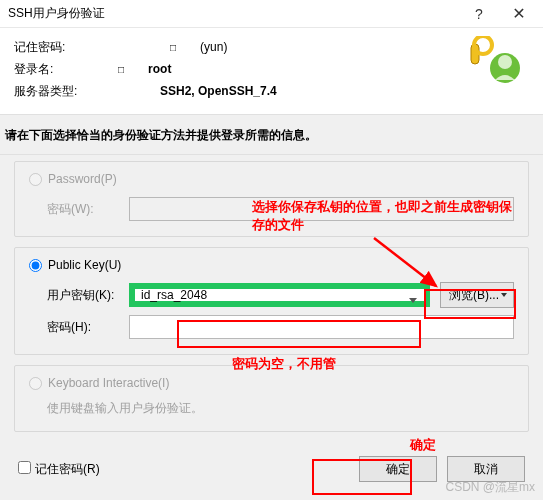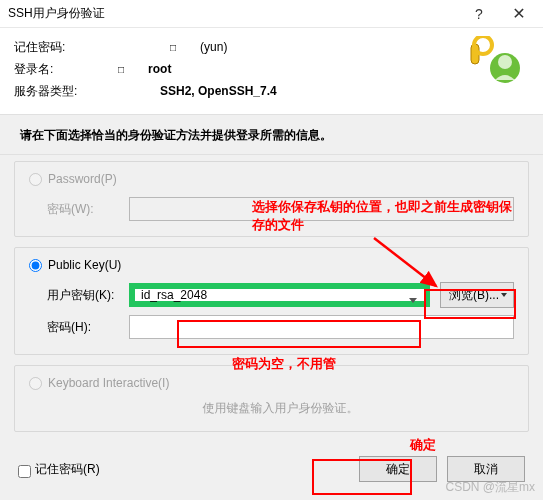--- a/index.html
+++ b/index.html
@@ -7,37 +7,37 @@
 .titlebar { height: 28px; background: #fff; border-bottom: 1px solid #e8e8e8; display: flex; align-items: center; padding: 0 4px; }
 .title { flex: 1; padding-left: 4px; }
 .winbtn { width: 40px; height: 26px; display: flex; align-items: center; justify-content: center; font-size: 14px; font-family: Segoe UI Symbol, sans-serif; color: #333; }
 .winbtn.close { font-size: 16px; }
 .header { background: #fff; padding: 8px 14px 12px 14px; position: relative; }
 .hrow { display: flex; align-items: center; height: 22px; }
 .hlabel { width: 86px; }
 .hval { font-weight: normal; }
 .kv-bold { font-weight: 700; }
 .icon-box { position: absolute; right: 20px; top: 8px; width: 58px; height: 56px; }
-.instruct { background: #f0f0f0; padding: 12px 14px 10px 20px; font-weight: 700; border-top: 1px solid #e0e0e0; border-bottom: 1px solid #e0e0e0; }
+.instruct { background: #f0f0f0; padding: 12px 14px 10px 5px; font-weight: 700; border-top: 1px solid #e0e0e0; border-bottom: 1px solid #e0e0e0; }
 .options { background: #f0f0f0; padding: 6px 14px 8px 14px; }
 .group { border: 1px solid #d8d8d8; border-radius: 2px; padding: 10px 14px 14px 14px; margin-bottom: 10px; position: relative; }
 .radio-row { display: flex; align-items: center; margin-bottom: 10px; }
 .radio-row input { margin-right: 6px; }
 .disabled { color: #a0a0a0; }
 .field-row { display: flex; align-items: center; margin: 6px 0 0 18px; height: 26px; }
 .field-label { width: 82px; }
 .field-input { flex: 1; height: 24px; border: 1px solid #b8b8b8; background: #fff; padding: 0 6px; font-size: 12px; font-family: inherit; }
 .field-input[disabled] { background: #f0f0f0; color: #a0a0a0; }
 .select { flex: 1; height: 24px; border: 6px solid #22c55e; background: #fff; padding: 0 20px 0 6px; display: flex; align-items: center; position: relative; font-size: 12px; }
 .select::after { content: ""; position: absolute; right: 7px; top: 9px; border-left: 4px solid transparent; border-right: 4px solid transparent; border-top: 5px solid #555; }
 .browse-btn { height: 26px; min-width: 74px; border: 1px solid #a8a8a8; background: #e8e8e8; margin-left: 10px; font-size: 12px; font-family: inherit; display: flex; align-items: center; justify-content: center; position: relative; padding: 0 14px 0 8px; }
 .browse-btn .caret { position: absolute; right: 6px; top: 10px; border-left: 3px solid transparent; border-right: 3px solid transparent; border-top: 4px solid #333; }
-.subtext { color: #a0a0a0; margin-left: 18px; margin-top: 4px; text-align: center; }
+.subtext { color: #a0a0a0; margin-left: 18px; margin-top: 4px; }
 .foot { background: #f0f0f0; padding: 6px 18px 18px 18px; display: flex; align-items: center; }
-.remember { display: flex; align-items: flex-end; }
+.remember { display: flex; align-items: flex-start; }
 .remember input { margin-right: 4px; }
 .spacer { flex: 1; }
 .dlg-btn { height: 26px; width: 78px; border: 1px solid #a0a0a0; background: #e6e6e6; font-size: 12px; font-family: inherit; margin-left: 10px; }
 .annot { position: absolute; color: #ff0000; font-weight: 700; font-size: 13px; pointer-events: none; line-height: 1.35; }
 .red-box { position: absolute; border: 2px solid #ff0000; pointer-events: none; }
 .arrow-svg { position: absolute; pointer-events: none; }
 .watermark { position: absolute; right: 8px; bottom: 4px; color: rgba(170,170,170,0.8); font-size: 12px; }
 </style>
 </head>
 <body>

